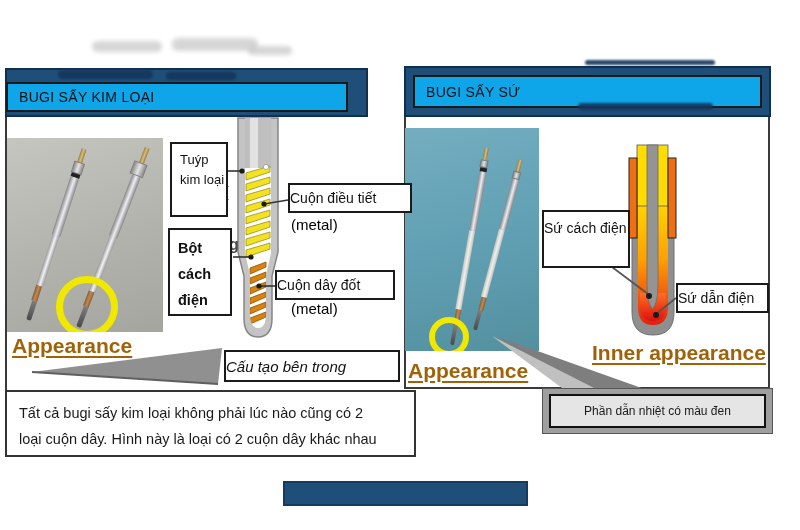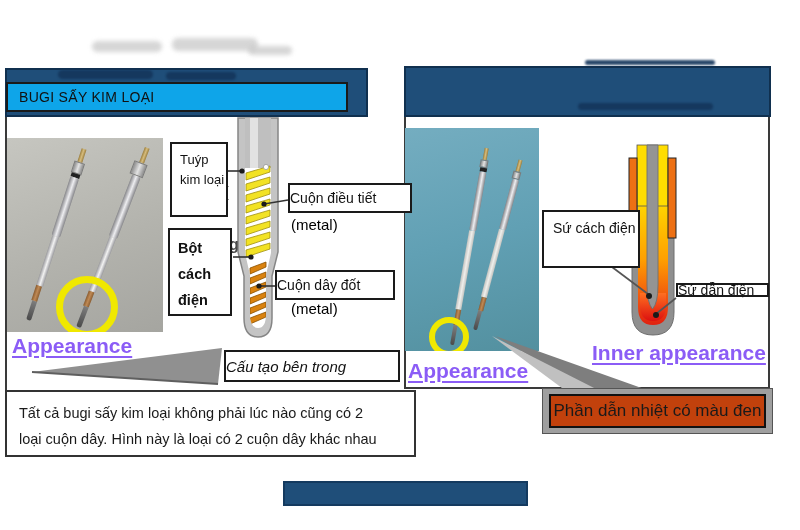--- a/index.html
+++ b/index.html
@@ -34,42 +34,42 @@
   .seg-term   { width:5px;  background:linear-gradient(90deg,#9a7d3c,#d7bd7e,#9a7d3c); }
   .seg-nut    { background:linear-gradient(90deg,#8f8f8f,#e3e3e3,#8f8f8f); border:1px solid #7b7b7b; }
   .seg-ring   { background:#222; }
   .seg-body   { background:linear-gradient(90deg,#86868a,#ededf0,#86868a); border-radius:2px; }
   .seg-shaft  { background:linear-gradient(90deg,#9a9a9e,#f2f2f2,#9a9a9e); }
   .seg-cer    { background:linear-gradient(90deg,#c2c2be,#efefec,#c2c2be); }
   .seg-copper { background:linear-gradient(90deg,#8a5c30,#c08a55,#8a5c30); }
   .seg-tip    { background:linear-gradient(180deg,#7d7d7d,#4a4a4a); border-radius:0 0 2px 2px; }
 
   
-  .caption { position:absolute; font-size:21px; font-weight:600; color:#8b5cf6;
+  .caption { position:absolute; font-size:21px; font-weight:600; color:#a16207;
              text-decoration:underline; text-decoration-thickness:2px; text-underline-offset:3px; z-index:6; }
 
   
   .lbox { position:absolute; background:#fff; border:2px solid #1a1a1a; font-size:14px; color:#111; z-index:10; }
   .lbox.center { display:flex; align-items:center; justify-content:flex-start; }
   #tuyp-box { left:170px; top:142px; width:58px; height:75px; padding:6px 0 12px 8px; font-size:13px; line-height:20px; }
   #bot-box  { left:168px; top:228px; width:64px; height:88px; padding:5px 2px 0 8px; font-size:14.5px; font-weight:700; line-height:26px; }
   #cdt-box  { left:288px; top:183px; width:124px; height:30px; }
   #cdd-box  { left:275px; top:270px; width:120px; height:30px; }
   .metal-lbl { position:absolute; font-size:15px; color:#000000; z-index:9; }
   #cautao-box { left:224px; top:350px; width:176px; height:32px; font-size:15px;font-style:italic; }
-  #sucach-box { left:542px; top:210px; width:98px; height:58px; padding:5px 0 0 9px; line-height:23px; }
-  #sudan-box  { left:676px; top:283px; width:93px; height:14px; }
+  #sucach-box { left:542px; top:210px; width:88px; height:58px; padding:5px 0 0 0; line-height:23px; }
+  #sudan-box  { left:676px; top:283px; width:93px; height:30px; }
 
   
   #note-left { position:absolute; left:5px; top:390px; width:411px; height:67px; background:#fff;
                border:2px solid #333; padding:8px 12px 0 12px; font-size:14.5px; line-height:26px; z-index:8; }
   #note-right-outer { position:absolute; left:542px; top:388px; width:231px; height:46px;
                       background:#9f9f9f; border:1px solid #555; padding:5px 6px; z-index:8; }
-  #note-right-inner { width:100%; height:100%; background:#c2410c; border:2px solid #111;
-                      display:flex; align-items:center; justify-content:center; font-size:17px; }
+  #note-right-inner { width:100%; height:100%; background:#e5e5e5; border:2px solid #111;
+                      display:flex; align-items:center; justify-content:center; font-size:12px; }
 
   
   .artifact { position:absolute; color:#4a4a4a; z-index:9; }
 
   
   #tube-svg   { position:absolute; left:220px; top:110px; z-index:5; }
   #ceram-svg  { position:absolute; left:610px; top:135px; z-index:5; }
   #overlay-svg{ position:absolute; left:0; top:0; z-index:7; pointer-events:none; }
 
   
@@ -90,20 +90,23 @@
   <div class="smudge navy" style="left:578px;top:103px;width:135px;height:7px;z-index:5;"></div>
 
   <div class="panel-left-border"></div>
   <div class="panel-right-frame"></div>
 
   <div class="bar" style="left:5px;top:68px;width:363px;height:49px;"></div>
   <div class="hdr-box" style="left:6px;top:82px;width:342px;height:30px;">
     <span>BUGI SẤY KIM LOẠI</span>
   </div>
   <div class="bar" style="left:404px;top:66px;width:367px;height:51px;"></div>
+  <div class="hdr-box" style="left:413px;top:75px;width:349px;height:33px;">
+    <span>BUGI SẤY SỨ</span>
+  </div>
 
   <div id="photo-left" class="photo">
     <div class="plug" style="left:15px;top:2px;height:180px;width:12px;transform:rotate(18deg);">
       <div class="seg-term" style="height:14px;"></div>
       <div class="seg-nut" style="width:11px;height:12px;"></div>
       <div class="seg-ring" style="width:9px;height:4px;"></div>
       <div class="seg-body" style="width:9px;height:62px;"></div>
       <div class="seg-shaft" style="width:7px;height:52px;"></div>
       <div class="seg-copper" style="width:6px;height:16px;"></div>
       <div class="seg-tip" style="width:5px;height:20px;"></div>

